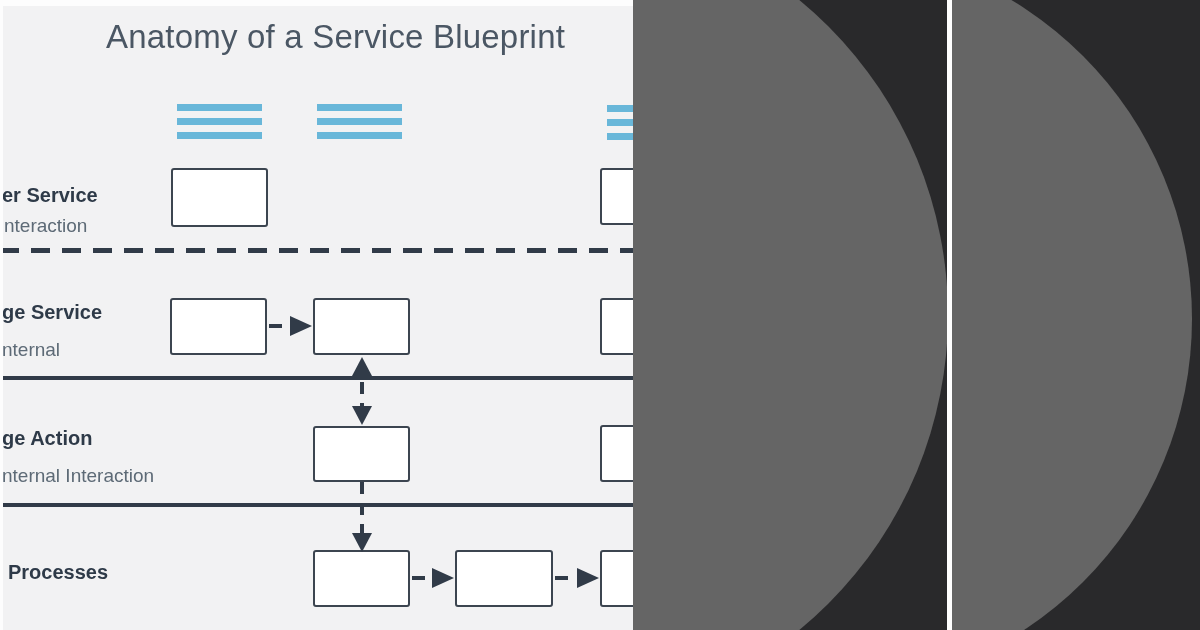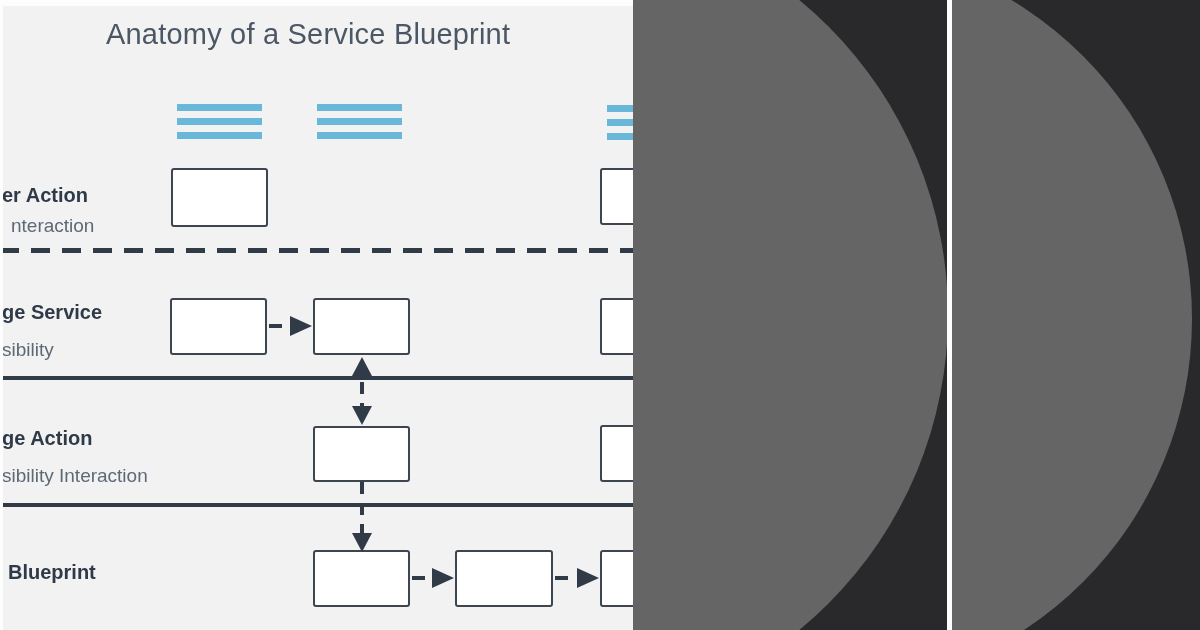--- a/index.html
+++ b/index.html
@@ -12,21 +12,21 @@
     --panel-bg:#29292b;
     --circle:#656565;
     --box-border:#3c4550;
   }
   *{margin:0;padding:0;box-sizing:border-box;}
   html,body{width:1200px;height:630px;overflow:hidden;background:#ffffff;
     font-family:"Liberation Sans",sans-serif;}
   .canvas{position:relative;width:1200px;height:630px;background:var(--canvas-bg);overflow:hidden;}
   .abs{position:absolute;}
 
-  .title{left:106px;top:18px;font-size:29px;font-weight:400;color:var(--title-col);letter-spacing:.2px;}
+  .title{left:106px;top:18px;font-size:33px;font-weight:400;color:var(--title-col);letter-spacing:.2px;}
 
   .lane-label{font-size:20px;font-weight:700;color:var(--ink-bold);white-space:nowrap;}
   .lane-sub{font-size:19px;font-weight:400;color:var(--ink-soft);white-space:nowrap;}
 
   .blue-icon{display:flex;flex-direction:column;gap:7px;}
   .blue-icon .bar{width:85px;height:7px;background:var(--accent);}
 
   .pbox{background:#ffffff;border:2px solid var(--box-border);border-radius:3px;}
 
   .rule-solid{height:4px;background:var(--ink);}
@@ -69,27 +69,27 @@
     <div class="bar"></div>
     <div class="bar"></div>
     <div class="bar"></div>
   </div>
   <div class="abs blue-icon" style="left:607px;top:105px;">
     <div class="bar"></div>
     <div class="bar"></div>
     <div class="bar"></div>
   </div>
 
-  <div class="abs lane-label" style="left:2px;top:184px;">er Action</div>
-  <div class="abs lane-sub" style="left:11px;top:215px;">nteraction</div>
+  <div class="abs lane-label" style="left:2px;top:184px;">er Service</div>
+  <div class="abs lane-sub" style="left:4px;top:215px;">nteraction</div>
   <div class="abs lane-label" style="left:2px;top:301px;">ge Service</div>
-  <div class="abs lane-sub" style="left:2px;top:339px;">sibility</div>
+  <div class="abs lane-sub" style="left:2px;top:339px;">nternal</div>
   <div class="abs lane-label" style="left:2px;top:427px;">ge Action</div>
-  <div class="abs lane-sub" style="left:2px;top:465px;">sibility Interaction</div>
-  <div class="abs lane-label" style="left:8px;top:561px;">Blueprint</div>
+  <div class="abs lane-sub" style="left:2px;top:465px;">nternal Interaction</div>
+  <div class="abs lane-label" style="left:8px;top:561px;">Processes</div>
 
   <div class="abs rule-dashed" style="left:0;top:248px;width:700px;"></div>
   <div class="abs rule-solid" style="left:0;top:376px;width:700px;"></div>
   <div class="abs rule-solid" style="left:0;top:503px;width:700px;"></div>
 
   <div class="abs pbox" style="left:171px;top:168px;width:97px;height:59px;"></div>
   <div class="abs pbox" style="left:600px;top:168px;width:97px;height:57px;"></div>
 
   <div class="abs pbox" style="left:170px;top:298px;width:97px;height:57px;"></div>
   <div class="abs pbox" style="left:313px;top:298px;width:97px;height:57px;"></div>

